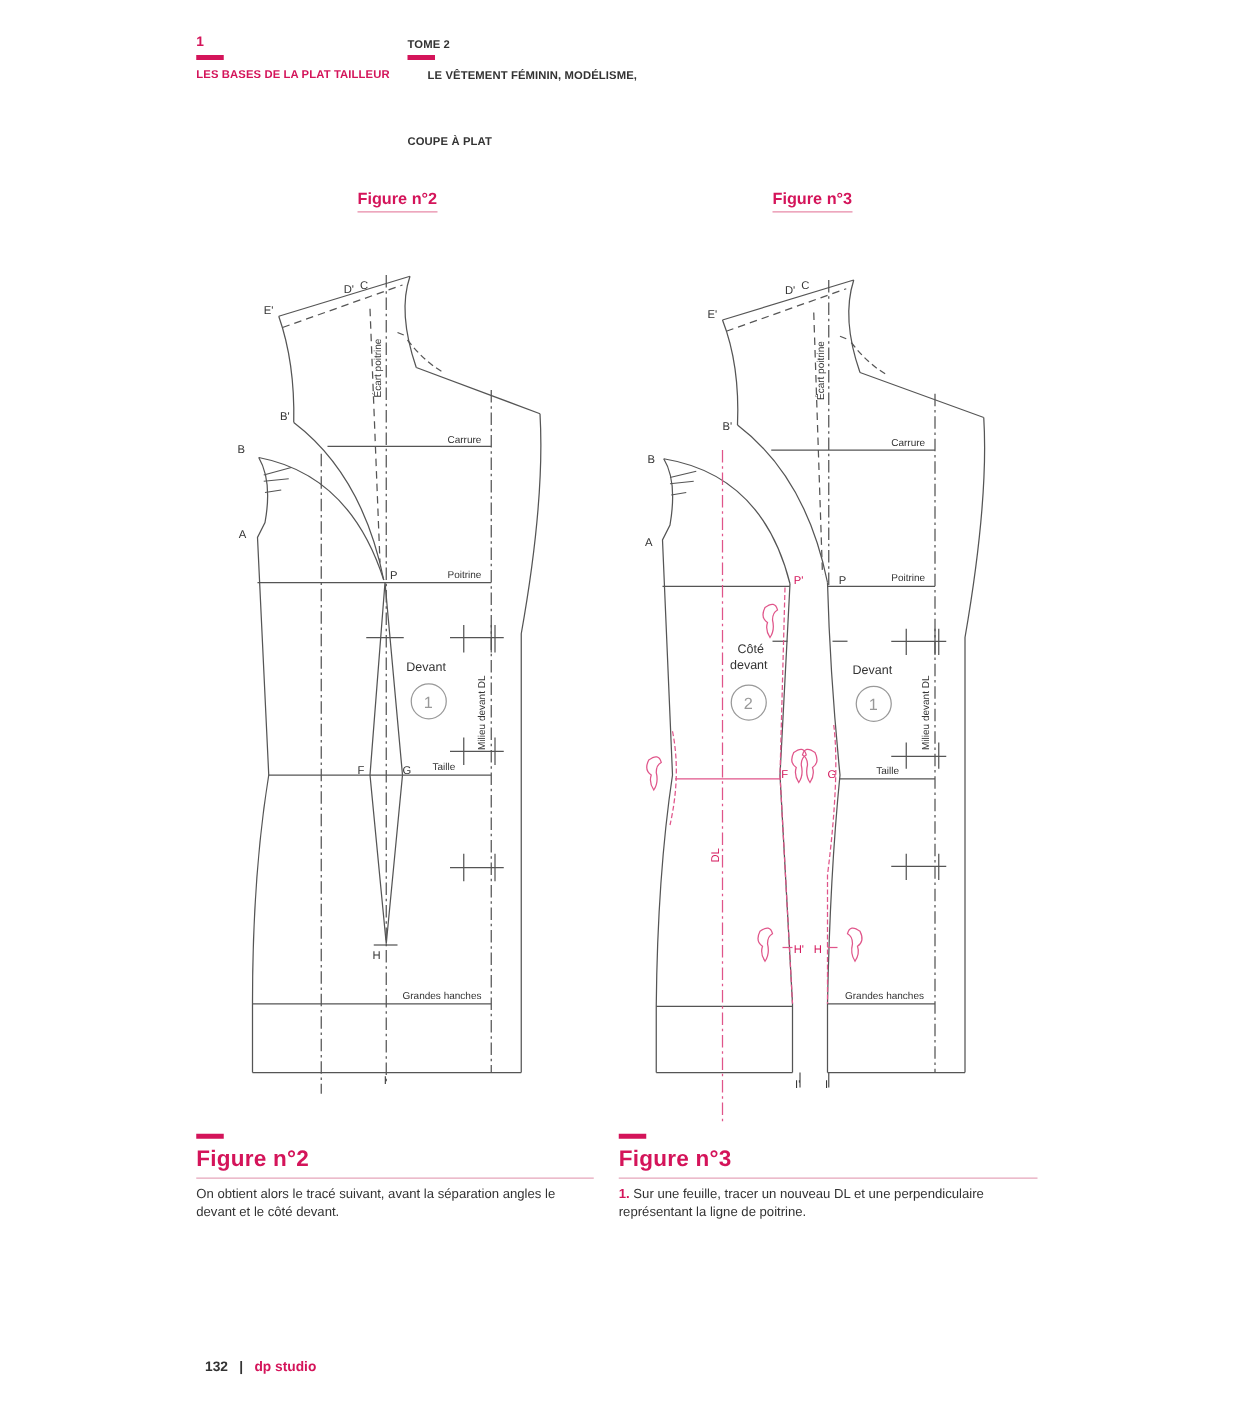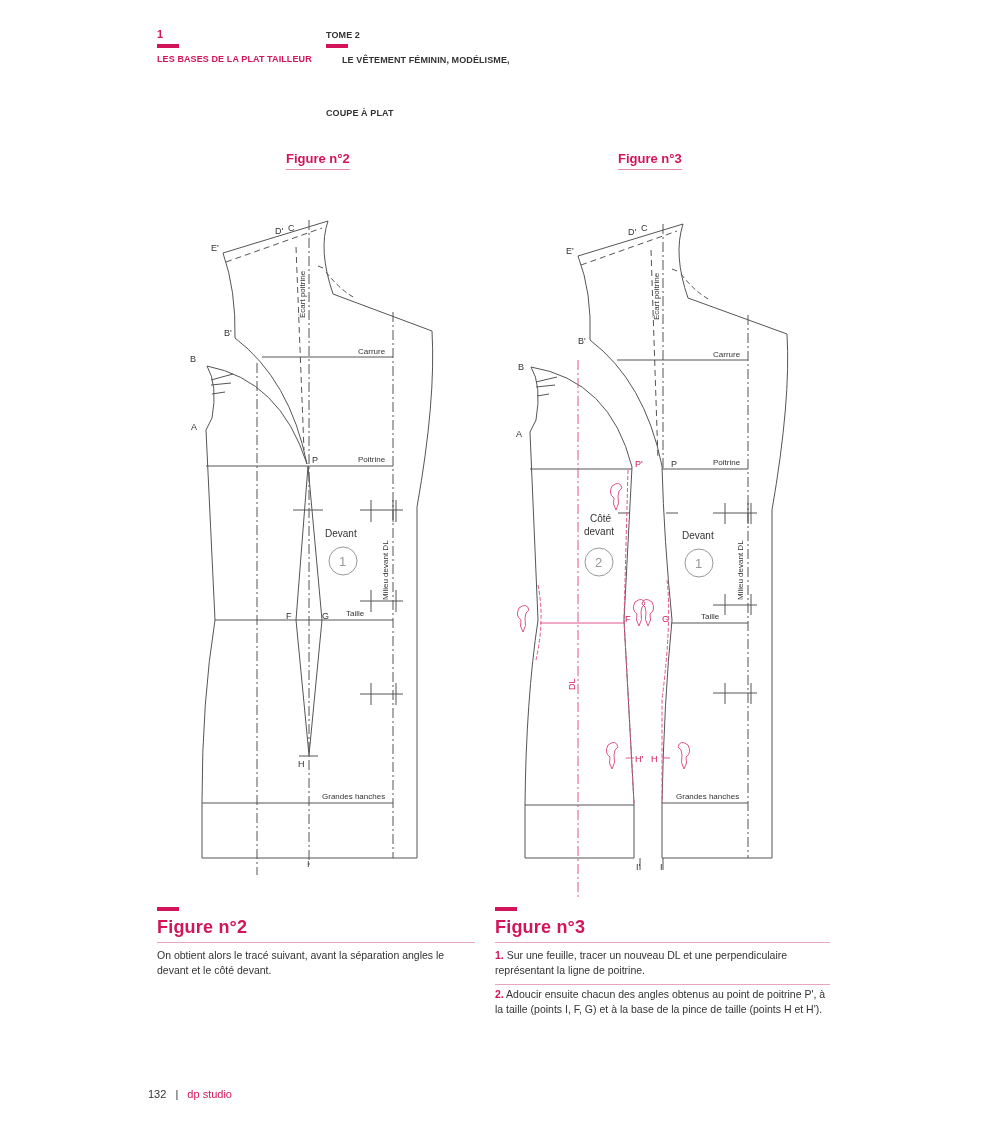--- a/index.html
+++ b/index.html
@@ -10,21 +10,21 @@
     .red { color:#d4145a; }
     .dark { color:#333; }
     .figtitle { position:absolute; font-weight:bold; font-size:13px; color:#d4145a; padding-bottom:3px; border-bottom:1.5px solid #e88aa8; }
     svg.drawing { position:absolute; left:0; top:0; }
     .caption { position:absolute; }
     .caption .cbar { width:22px; height:4px; background:#d4145a; margin-bottom:6px; }
     .caption h2 { margin:0; font-size:18px; font-weight:bold; color:#d4145a; padding-bottom:4px; border-bottom:1.5px solid #e6a6bb; letter-spacing:0.2px; }
     .caption p { margin:5px 0 0; font-size:10.5px; line-height:15px; color:#333; }
     .caption .sep { border-top:1px solid #e6a6bb; margin-top:6px; padding-top:2px; }
     .caption .stepnum { color:#d4145a; font-weight:bold; }
-    .footer { position:absolute; left:148px; top:1088px; font-size:11px; font-weight:normal; }
+    .footer { position:absolute; left:164px; top:1088px; font-size:11px; font-weight:bold; }
   </style>
 </head>
 <body>
 
 <div class="hdr" style="left:157px; top:28px;">
   <div class="num red">1</div>
   <span class="redbar"></span>
   <div class="red">LES BASES DE LA PLAT TAILLEUR</div>
 </div>
 <div class="hdr" style="left:326px; top:30px;">
@@ -221,23 +221,19 @@
   <p>On obtient alors le tracé suivant, avant la séparation angles le devant et le côté devant.</p>
 </div>
 
 <div class="caption" style="left:495px; top:907px; width:335px;">
   <div class="cbar"></div>
   <h2>Figure n°3</h2>
   <p>
     <span class="stepnum">1.</span>
     <span>Sur une feuille, tracer un nouveau DL et une perpendiculaire représentant la ligne de poitrine.</span><br>
   </p>
-  <p class="sep">
-    <span class="stepnum">2.</span>
-    <span>Adoucir ensuite chacun des angles obtenus au point de poitrine P', à la taille (points I, F, G) et à la base de la pince de taille (points H et H').</span>
-  </p>
 </div>
 
 <div class="footer">
   <span style="color:#333;">132</span>
   <span style="color:#333; margin:0 6px;">|</span>
   <span class="red">dp studio</span>
 </div>
 
 </body></html>

